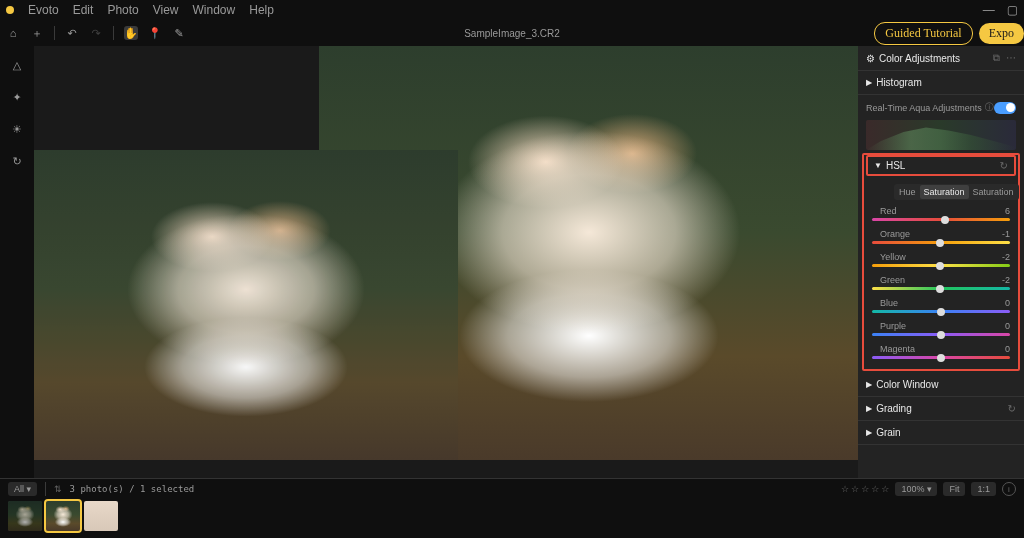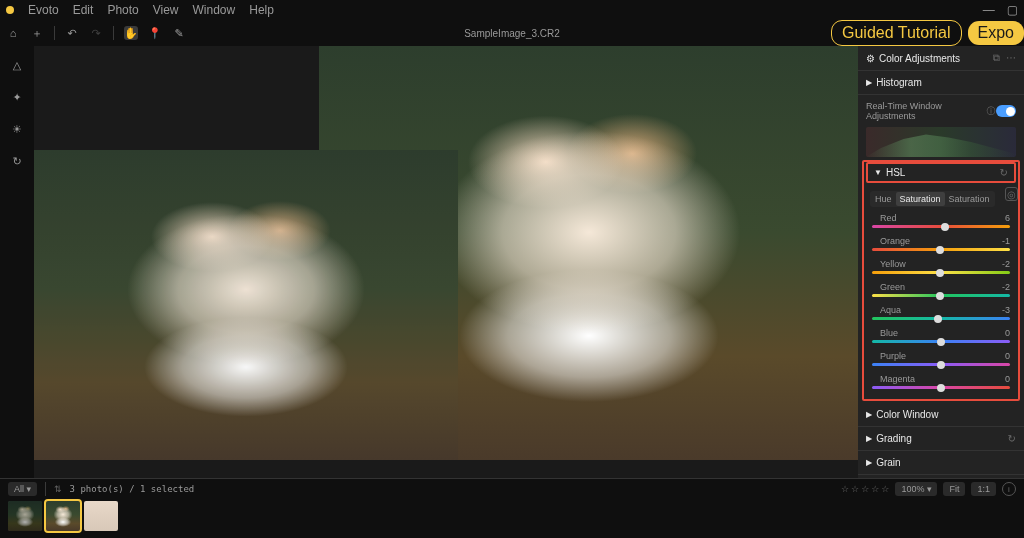--- a/index.html
+++ b/index.html
@@ -49,23 +49,24 @@
     position: relative;
   }
   .toolbar-left { display: flex; align-items: center; gap: 10px; }
   .tool-icon { width: 14px; height: 14px; display: inline-flex; align-items:center; justify-content:center; color: var(--text-secondary); cursor: pointer; }
   .tool-icon.active { background: #3a3a3a; border-radius: 3px; padding: 2px; }
   .title { position: absolute; left: 50%; transform: translateX(-50%); color: var(--text-secondary); font-size: 10px; }
   .toolbar-right { position: absolute; right: 0; display: flex; align-items: center; gap: 6px; }
   .btn {
     padding: 3px 10px;
     border-radius: 11px;
-    font-size: 16px;
+    font-size: 12px;
     border: none;
     cursor: pointer;
+    font-family: Liberation Serif, serif;
   }
   .btn-outline { background: transparent; border: 1px solid var(--accent-yellow); color: var(--accent-yellow); }
   .btn-solid { background: var(--accent-yellow); color: #1a1a1a; }
 
   
   .main {
     display: flex;
     height: 432px;
   }
   .left-tools {
@@ -136,21 +137,21 @@
     background:
       linear-gradient(90deg, transparent, rgba(100,150,100,.5) 30%, rgba(80,120,80,.6) 50%, rgba(60,100,60,.4) 70%, transparent);
     clip-path: polygon(0 100%,10% 70%,25% 40%,40% 25%,55% 35%,70% 50%,85% 70%,100% 90%,100% 100%);
   }
   .hist-labels { display:flex; justify-content:space-between; padding: 0 8px 6px 8px; color: var(--text-dim); font-size:8px;}
   .hsl-box { border: 2px solid var(--highlight-red); margin: 2px 4px; border-radius: 2px; padding-bottom:4px;}
   .hsl-header-box { border: 2px solid var(--highlight-red); padding: 3px 6px; display:flex; justify-content:space-between; align-items:center; border-radius:2px; margin: 0 0 4px 0;}
   .hsl-tabs { display:flex; gap:0; margin: 4px 6px; background: var(--bg-input); border-radius: 3px; padding:1px; font-size:9px;}
   .hsl-tab { flex:1; text-align:center; padding:2px 4px; color: var(--text-secondary); cursor:pointer; border-radius:2px;}
   .hsl-tab.active { background:#3f3f3f; color: var(--text-primary);}
-  .hsl-tabs-row { display:flex; align-items:flex-start; gap:4px; padding: 0 0;}
+  .hsl-tabs-row { display:flex; align-items:flex-start; gap:4px; padding: 0 24px;}
   .target-icon { width:14px; height:14px; border:1px solid #555; border-radius:3px; display:flex; align-items:center; justify-content:center; color:var(--text-dim); cursor:pointer;}
   .slider-row { padding: 2px 8px; }
   .slider-labels { display:flex; justify-content:space-between; color: var(--text-secondary); font-size:9px; margin-bottom:2px;padding-left:8px;}
   .slider-track { height: 3px; border-radius: 2px; position:relative; cursor:pointer; margin-bottom:4px;}
   .slider-thumb { width:8px; height:8px; background:#ddd; border-radius:50%; position:absolute; top:-2.5px; transform:translateX(-50%);}
   .track-red { background: linear-gradient(90deg,#d946a6,#e74c3c,#f59e0b); }
   .track-orange { background: linear-gradient(90deg,#e74c3c,#f59e0b,#fde047); }
   .track-yellow { background: linear-gradient(90deg,#f59e0b,#fde047,#84cc16); }
   .track-green { background: linear-gradient(90deg,#fde047,#22c55e,#14b8a6); }
   .track-aqua { background: linear-gradient(90deg,#22c55e,#14b8a6,#3b82f6); }
@@ -247,21 +248,21 @@
 
     <div class="section">
       <div class="section-title">
           <span class="chev">▶</span>
           <span>Histogram</span>
         </div>
     </div>
 
     <div class="rtc-row">
       <span style="display:flex;align-items:center;gap:3px">
-        <span>Real-Time Window Adjustments</span>
+        <span>Real-Time Aqua Adjustments</span>
         <span style="opacity:.6">ⓘ</span>
       </span>
       <span class="toggle"></span>
     </div>
     <div class="histogram"></div>
 
     <div class="hsl-box">
       <div style="padding:0 2px 0 2px">
         <div class="hsl-header-box">
           <span class="section-title">
@@ -307,29 +308,20 @@
               <div class="slider-thumb" style="left:49%"></div>
             </div>
           </div>
           <div class="slider-row">
             <div class="slider-labels">
               <span>Green</span>
               <span>-2</span>
             </div>
             <div class="slider-track track-green">
               <div class="slider-thumb" style="left:49%"></div>
-            </div>
-          </div>
-          <div class="slider-row">
-            <div class="slider-labels">
-              <span>Aqua</span>
-              <span>-3</span>
-            </div>
-            <div class="slider-track track-aqua">
-              <div class="slider-thumb" style="left:48%"></div>
             </div>
           </div>
           <div class="slider-row">
             <div class="slider-labels">
               <span>Blue</span>
               <span>0</span>
             </div>
             <div class="slider-track track-blue">
               <div class="slider-thumb" style="left:50%"></div>
             </div>

